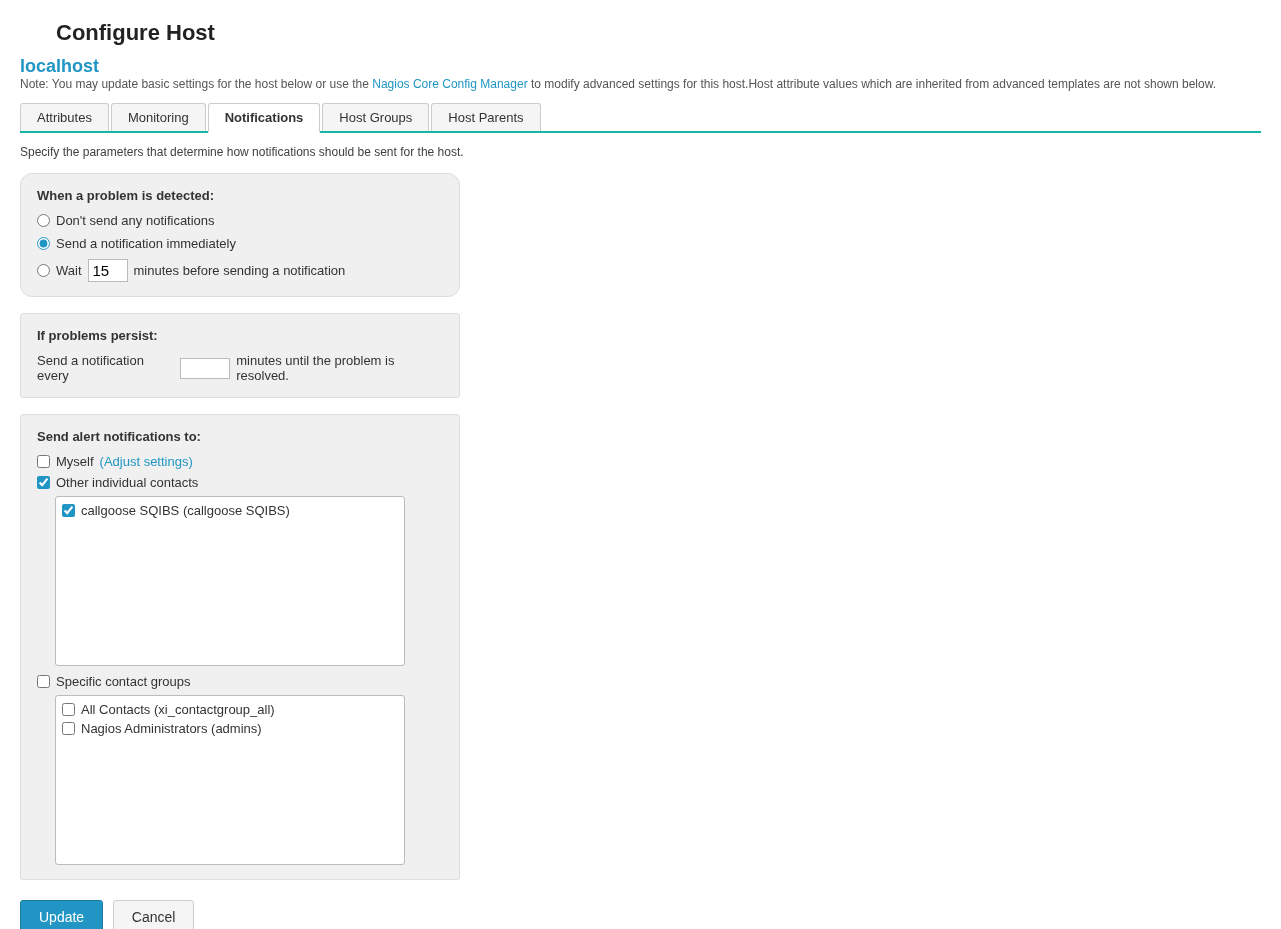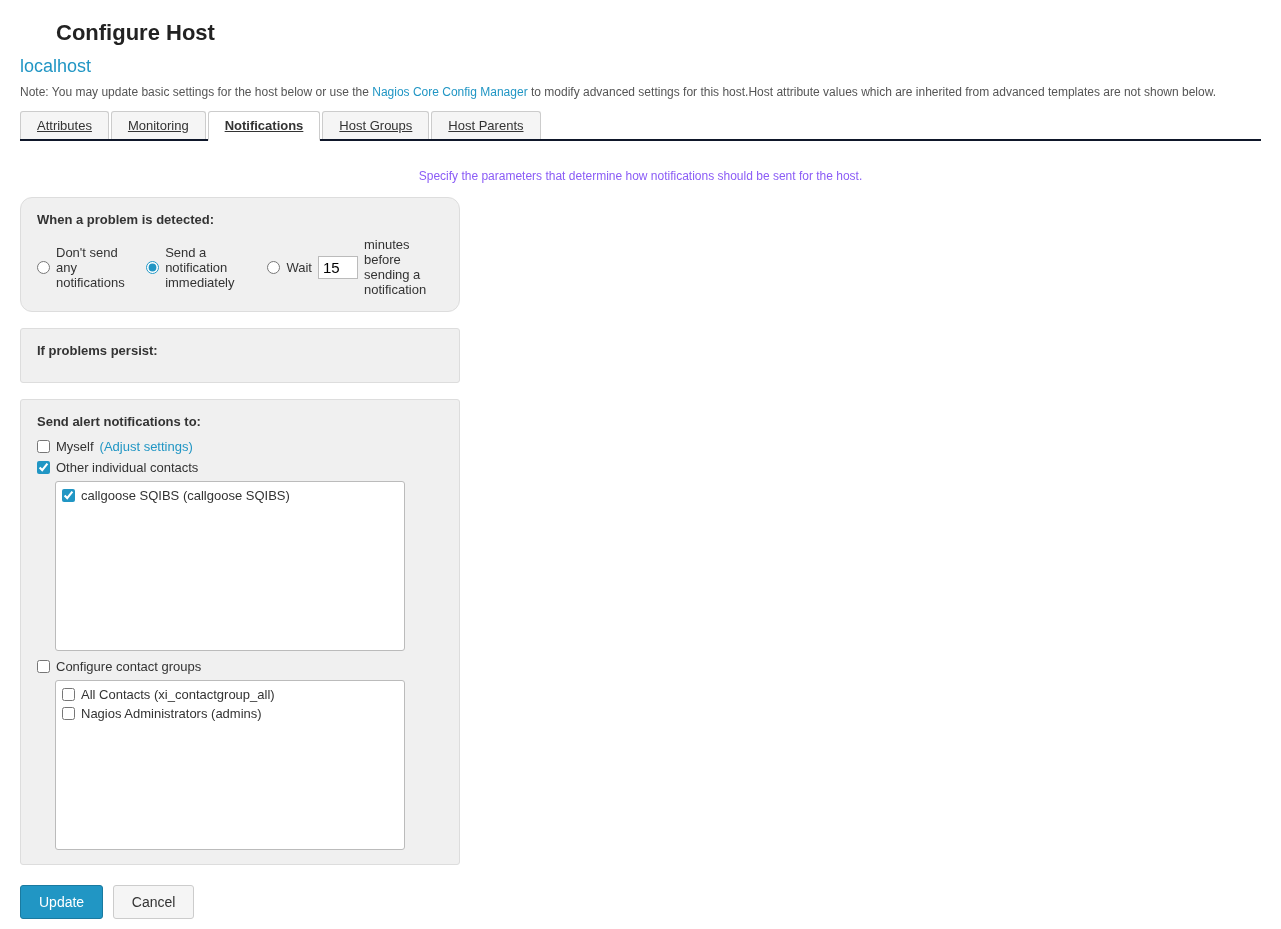--- a/index.html
+++ b/index.html
@@ -12,77 +12,75 @@
     }
     h1 {
       font-size: 22px;
       font-weight: bold;
       color: #222;
       margin-bottom: 10px;
       margin-left: 36px;
     }
     .hostname {
       font-size: 18px;
-      font-weight: normal;
+      font-weight: bold;
       color: #2196c4;
-      margin-bottom: 8px;
+      margin-bottom: 0;
     }
     .note {
       font-size: 12px;
       color: #555;
       margin-bottom: 12px;
     }
     .note a {
       color: #2196c4;
       text-decoration: none;
     }
     .tabs {
       display: flex;
-      border-bottom: 2px solid #0f172a;
-      margin-bottom: 28px;
-      text-decoration: underline;
+      border-bottom: 2px solid #14b8a6;
+      margin-bottom: 12px;
     }
     .tab {
       padding: 6px 16px;
       border: 1px solid #ccc;
       border-bottom: none;
       background: #f5f5f5;
       cursor: pointer;
       font-size: 13px;
       color: #333;
       margin-right: 2px;
       border-radius: 3px 3px 0 0;
     }
     .tab.active {
       background: #fff;
       border-bottom: 2px solid #fff;
       font-weight: bold;
       margin-bottom: -2px;
     }
     .section-desc {
       font-size: 12px;
-      color: #8b5cf6;
+      color: #404040;
       margin-bottom: 14px;
-      text-align: center;
     }
     .panel {
       background: #f0f0f0;
       border: 1px solid #ddd;
       border-radius: 12px;
       padding: 14px 16px;
       margin-bottom: 16px;
       max-width: 440px;
     }
     .panel-label {
       font-weight: bold;
       font-size: 13px;
       margin-bottom: 10px;
       color: #333;
     }
-    .radio-group { display: flex; flex-direction: row; gap: 8px; }
+    .radio-group { display: flex; flex-direction: column; gap: 8px; }
     .radio-item {
       display: flex;
       align-items: center;
       gap: 6px;
       font-size: 13px;
     }
     .radio-item input[type="radio"] { accent-color: #2196c4; }
     .radio-item input[type="text"] {
       width: 40px;
       border: 1px solid #bbb;
@@ -206,20 +204,25 @@
       <input type="radio" name="notify_timing" style="">
       <span>Wait</span>
       <input type="text" value="15" style="">
       <span>minutes before sending a notification</span>
     </label>
   </div>
 </div>
 
 <div class="persist-panel">
   <div class="panel-label">If problems persist:</div>
+  <div class="persist-row">
+    <span>Send a notification every</span>
+    <input type="text" style="">
+    <span>minutes until the problem is resolved.</span>
+  </div>
 </div>
 
 <div class="alert-panel">
   <div class="panel-label">Send alert notifications to:</div>
 
   <div class="checkbox-item">
     <input type="checkbox" style="">
     <span>Myself</span>
     <a href="#" style="color:#2196c4; text-decoration:none;">(Adjust settings)</a>
   </div>
@@ -231,21 +234,21 @@
 
   <div class="contacts-box">
     <label class="contact-item">
       <input type="checkbox" checked="" style="accent-color: rgb(33, 150, 196);">
       <span>callgoose SQIBS (callgoose SQIBS)</span>
     </label>
   </div>
 
   <div class="checkbox-item">
     <input type="checkbox" style="">
-    <span>Configure contact groups</span>
+    <span>Specific contact groups</span>
   </div>
 
   <div class="groups-box">
     <label class="contact-item">
       <input type="checkbox" style="">
       <span>All Contacts (xi_contactgroup_all)</span>
     </label>
     <label class="contact-item">
       <input type="checkbox" style="">
       <span>Nagios Administrators (admins)</span>

